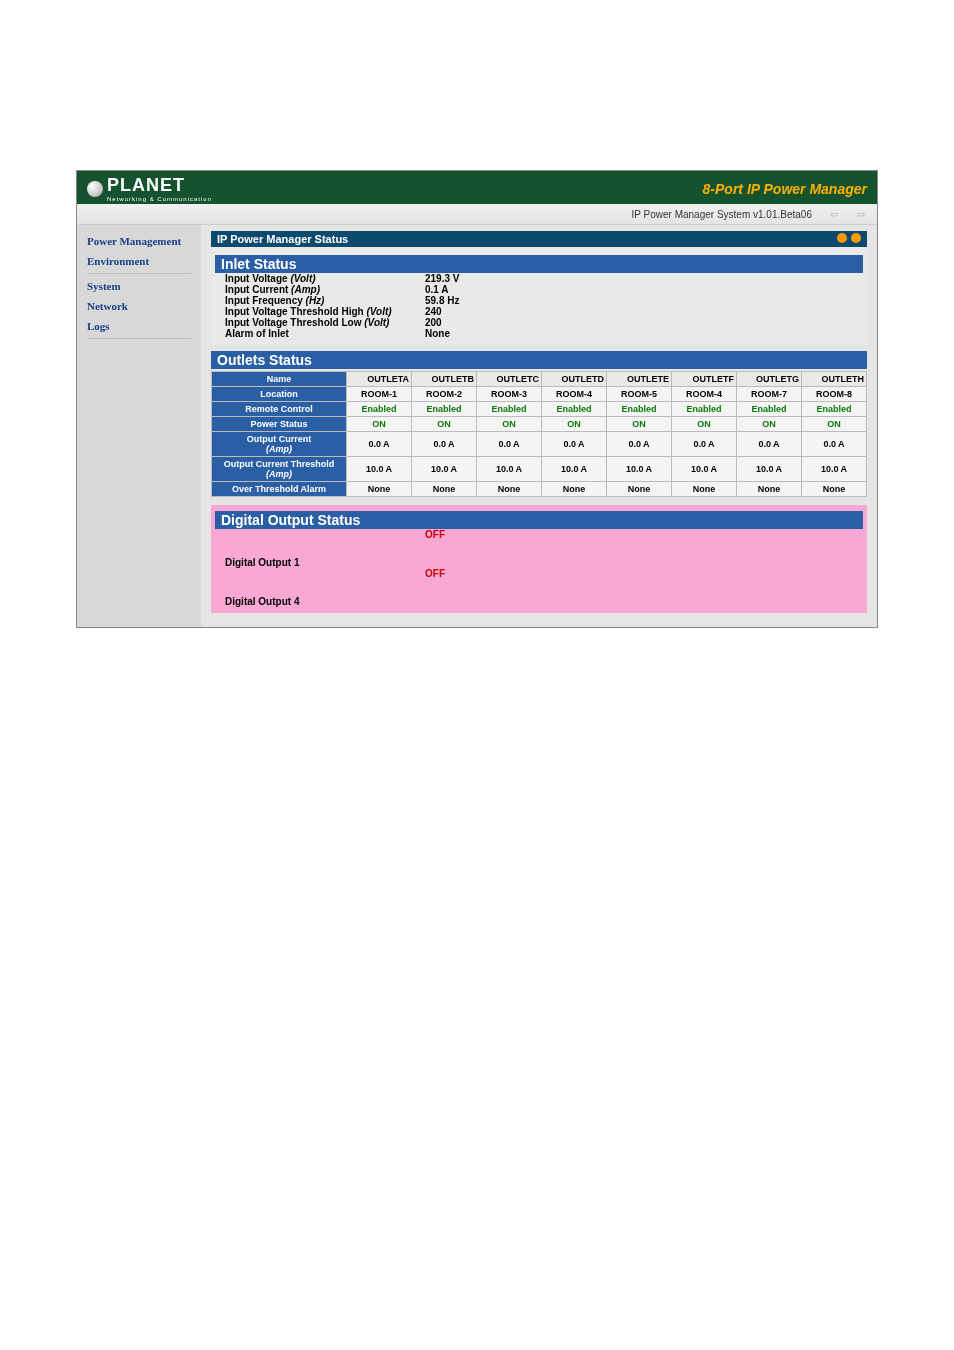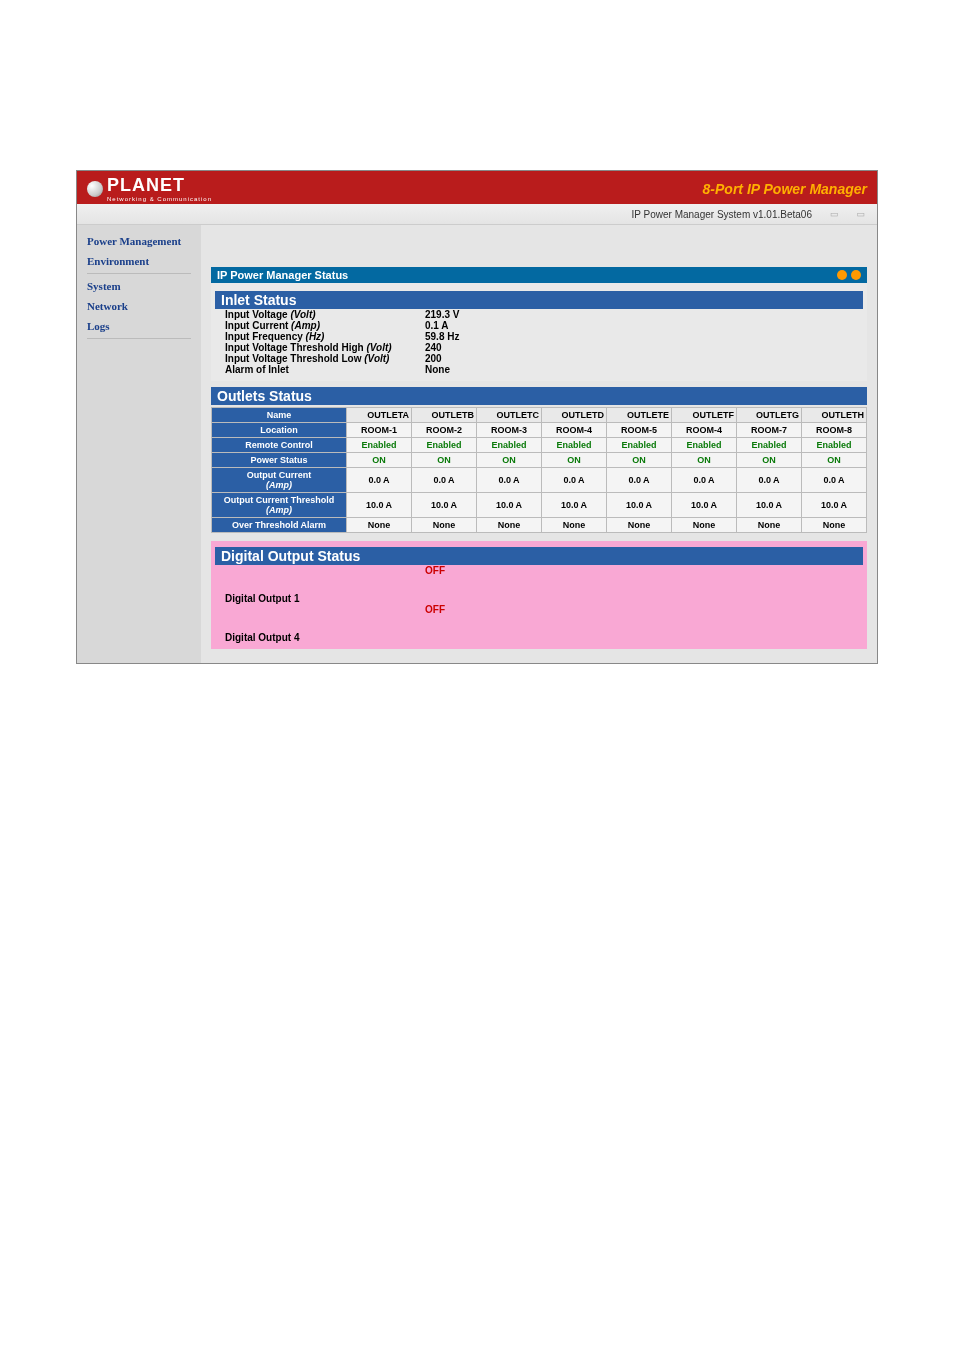--- a/index.html
+++ b/index.html
@@ -9,21 +9,21 @@
   background: #fff;
   width: 954px;
 }
 .page-wrap {
   margin: 170px auto 0;
   width: 800px;
   border: 1px solid #888;
   background: #fff;
 }
 .header-bar {
-  background: #b91c1c;
+  background: #14532d;
   padding: 4px 10px 2px;
   display: flex;
   justify-content: space-between;
   align-items: center;
 }
 .logo {
   color: #fff;
   font-weight: bold;
   font-size: 18px;
   letter-spacing: 1px;
@@ -79,29 +79,28 @@
 .sidebar-hr {
   border: none;
   border-top: 1px solid #bbb;
   margin: 2px 10px;
 }
 .main {
   flex: 1;
   padding: 6px 10px 14px;
 }
 .section-title-bar {
-  background: #0369a1;
+  background: #0c4a6e;
   color: #fff;
   font-size: 11px;
   font-weight: bold;
   padding: 2px 6px;
   display: flex;
   justify-content: space-between;
-  align-items: center;
-  margin-top: 36px;
+  align-items: flex-start;
 }
 .title-icons {
   display: flex;
   gap: 4px;
 }
 .title-icons span {
   width: 10px;
   height: 10px;
   border-radius: 50%;
   background: #ff9900;

